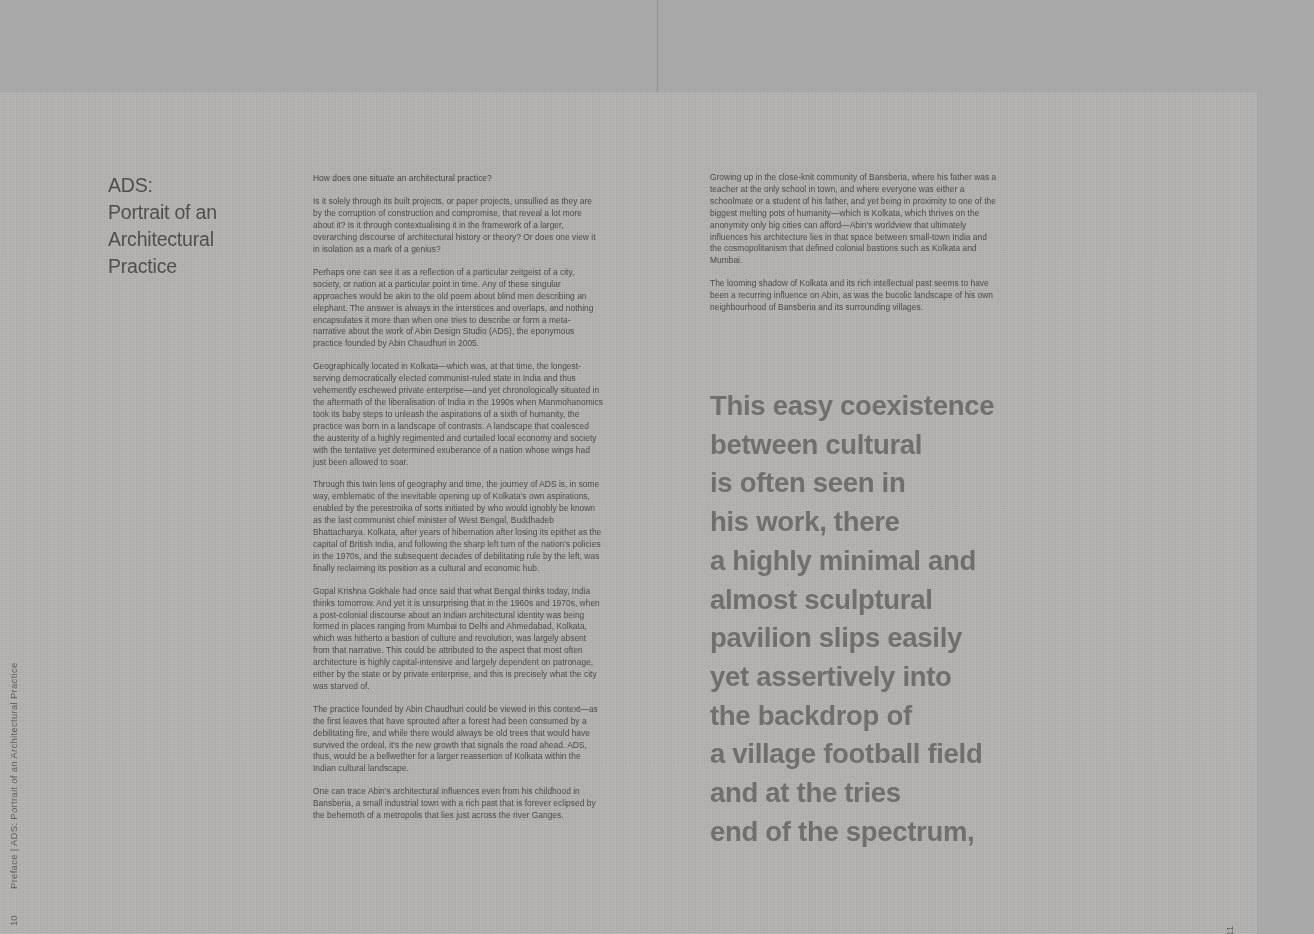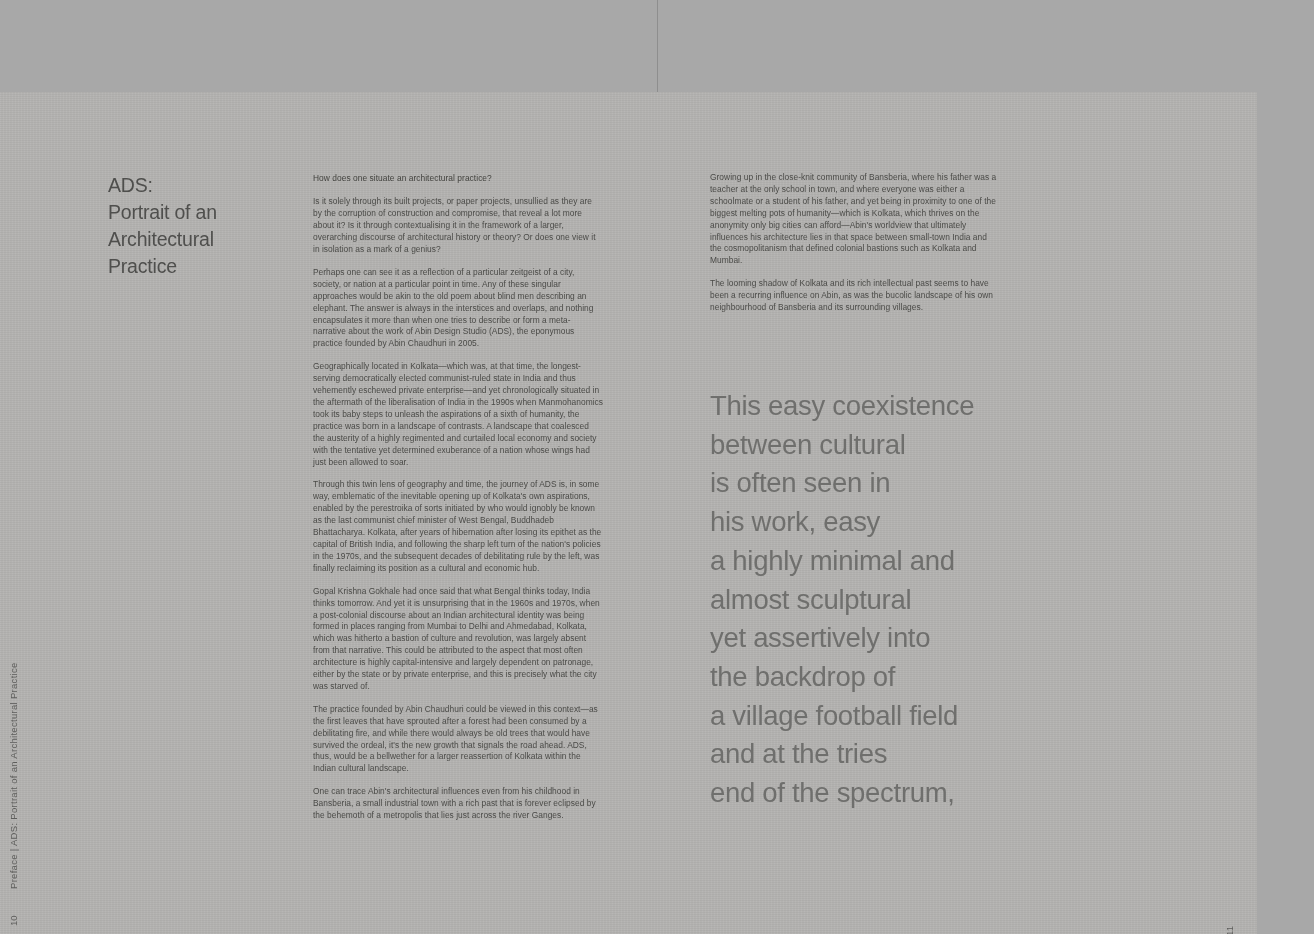--- a/index.html
+++ b/index.html
@@ -128,21 +128,21 @@
   .pullquote {
     position: absolute;
     left: 53px;
     top: 295px;
     width: 320px;
   }
   .pq-line {
     font-size: 27.5px;
     line-height: 38.7px;
     color: #6f6f6d;
-    font-weight: 400;
+    font-weight: 700;
     letter-spacing: -0.3px;
     white-space: nowrap;
   }
 </style>
 </head>
 <body>
 
 <div class="spread">
 
   <div class="gutter-line"></div>
@@ -177,23 +177,24 @@
 
     <div class="col-right-body">
       <p class="body">Growing up in the close-knit community of Bansberia, where his father was a teacher at the only school in town, and where everyone was either a schoolmate or a student of his father, and yet being in proximity to one of the biggest melting pots of humanity—which is Kolkata, which thrives on the anonymity only big cities can afford—Abin's worldview that ultimately influences his architecture lies in that space between small-town India and the cosmopolitanism that defined colonial bastions such as Kolkata and Mumbai.</p>
       <p class="body">The looming shadow of Kolkata and its rich intellectual past seems to have been a recurring influence on Abin, as was the bucolic landscape of his own neighbourhood of Bansberia and its surrounding villages.</p>
     </div>
 
     <div class="pullquote">
       <div class="pq-line">This easy coexistence</div>
       <div class="pq-line">between cultural</div>
       <div class="pq-line">is often seen in</div>
-      <div class="pq-line">his work, easy</div>
+      <div class="pq-line">his work, there</div>
       <div class="pq-line">a highly minimal and</div>
       <div class="pq-line">almost sculptural</div>
+      <div class="pq-line">pavilion slips easily</div>
       <div class="pq-line">yet assertively into</div>
       <div class="pq-line">the backdrop of</div>
       <div class="pq-line">a village football field</div>
       <div class="pq-line">and at the tries</div>
       <div class="pq-line">end of the spectrum,</div>
     </div>
   </div>
 
 </div>
 

